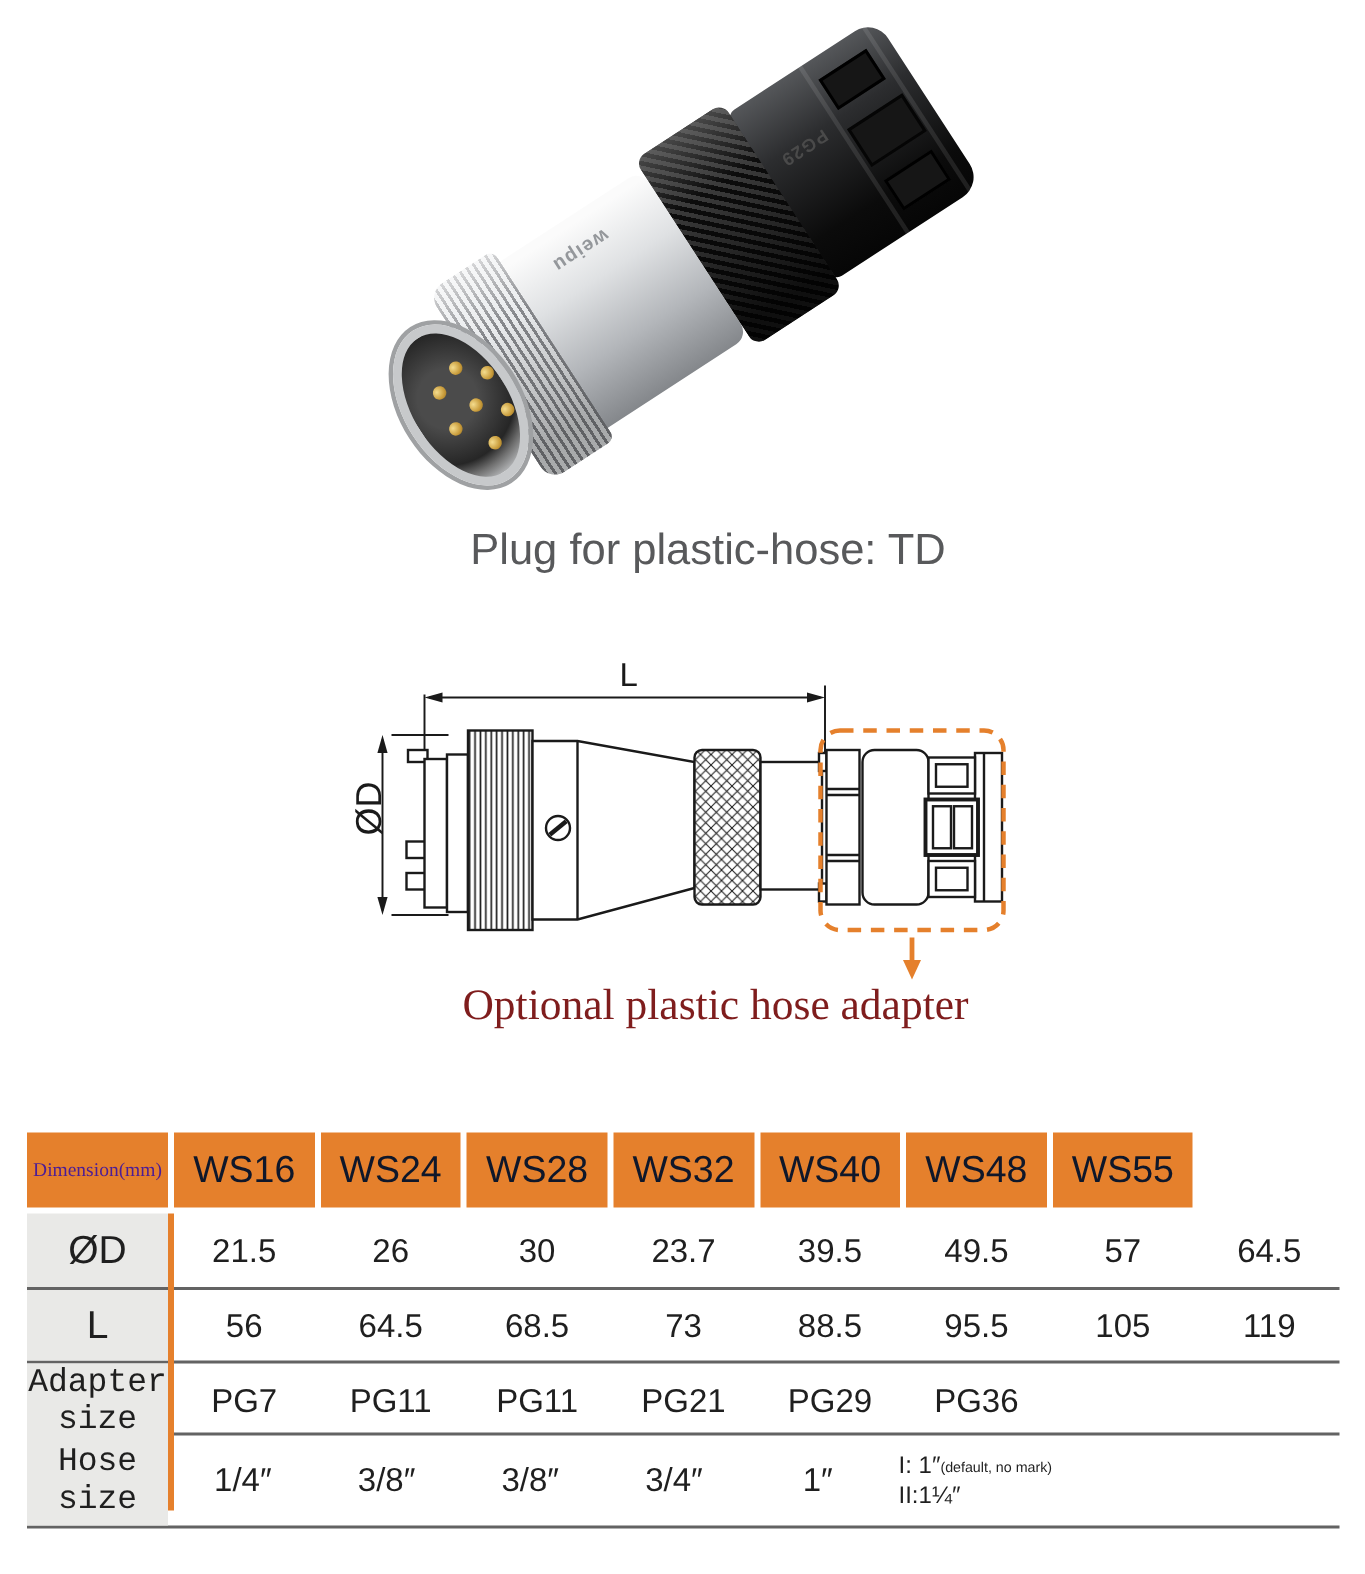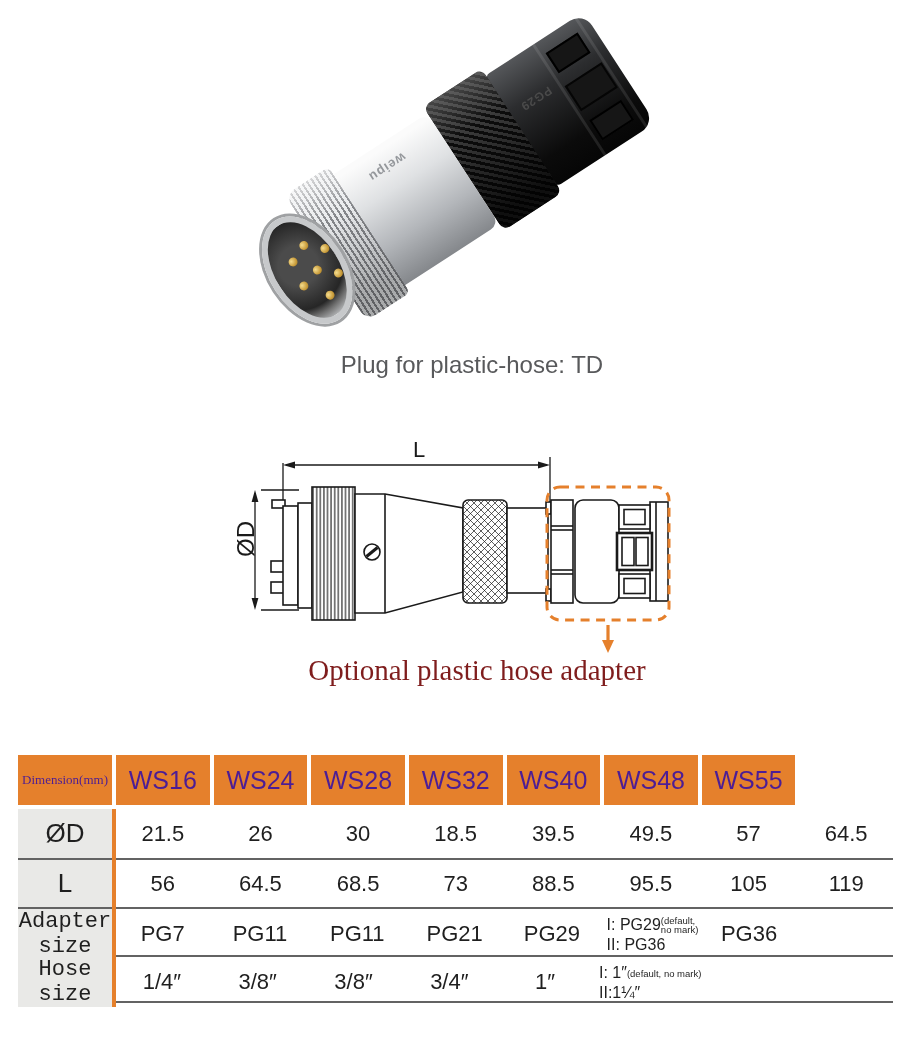--- a/index.html
+++ b/index.html
@@ -54,44 +54,44 @@
   }
   .slot{position:absolute;background:#161616;border:2px solid #000;}
   .slot.s1{right:16px;top:14px;width:34px;height:20px;}
   .slot.s2{right:12px;top:52px;width:40px;height:26px;border-color:#050505;}
   .slot.s3{right:16px;top:94px;width:34px;height:20px;}
   .groove{position:absolute;top:0;bottom:0;width:3px;background:rgba(255,255,255,.10);}
 
   
   .photo-caption{
     position:absolute;left:37px;top:351px;width:870px;text-align:center;
-    font-size:24px;color:#58595b;
+    font-size:29px;color:#58595b;
   }
   .diagram-caption{
     position:absolute;left:242px;top:654px;width:470px;text-align:center;
     font-size:29px;color:#7f1d1d;font-family:"Liberation Serif","DejaVu Serif",serif;
   }
 
   
   .drawing{position:absolute;left:215px;top:440px;width:470px;height:215px;}
   .drawing svg{display:block;}
 
   
   .spec-table{position:absolute;left:18px;top:755px;width:875px;}
   .trow{
     display:grid;grid-template-columns:94px repeat(8,1fr);column-gap:4px;
     align-items:stretch;box-sizing:border-box;
   }
   .thead .cell{background:#E5802C;height:50px;}
   .thead{margin-bottom:4px;}
   .cell{display:flex;align-items:center;justify-content:center;text-align:center;}
   .corner{color:#4c1d95;font-size:13px;font-family:"Liberation Serif","DejaVu Serif",serif;}
-  .colhead{font-size:25px;color:#4c1d95;}
+  .colhead{font-size:25px;color:#0f172a;}
   .tbody .trow{border-bottom:2px solid #636363;}
-  .row-d{height:51px;} .row-l{height:49px;} .row-a{height:48px;} .row-h{height:46px;}
+  .row-d{height:51px;} .row-l{height:49px;} .row-a{height:48px;} .row-h{height:62px;}
   .labelcell{background:#E9E9E7;}
   .rowlabel-big{font-size:26px;}
   .rowlabel-serif{font-size:22px;font-family:Liberation Mono, monospace;}
   .val{font-size:22px;}
   .orange-line{position:absolute;left:94px;top:54px;width:4px;height:198px;background:#E5802C;}
   .ws48cell{flex-direction:column;font-size:16px;line-height:19px;align-items:flex-start;padding-left:4px;}
   .ws48cell .l1{display:flex;align-items:flex-start;white-space:nowrap;}
   .note-stack{display:inline-flex;flex-direction:column;font-size:9.5px;line-height:9.5px;text-align:left;margin-top:1px;}
   .note-inline{font-size:9.5px;margin-top:1px;}
   .l2{white-space:nowrap;}
@@ -212,21 +212,21 @@
     <div class="cell colhead">WS48</div>
     <div class="cell colhead">WS55</div>
   </div>
 
   <div class="tbody">
     <div class="trow row-d">
       <div class="cell labelcell rowlabel-big">ØD</div>
       <div class="cell val">21.5</div>
       <div class="cell val">26</div>
       <div class="cell val">30</div>
-      <div class="cell val">18.5</div>
+      <div class="cell val">23.7</div>
       <div class="cell val">39.5</div>
       <div class="cell val">49.5</div>
       <div class="cell val">57</div>
       <div class="cell val">64.5</div>
     </div>
 
     <div class="trow row-l">
       <div class="cell labelcell rowlabel-big">L</div>
       <div class="cell val">56</div>
       <div class="cell val">64.5</div>
@@ -238,30 +238,20 @@
       <div class="cell val">119</div>
     </div>
 
     <div class="trow row-a">
       <div class="cell labelcell rowlabel-serif">Adapter size</div>
       <div class="cell val">PG7</div>
       <div class="cell val">PG11</div>
       <div class="cell val">PG11</div>
       <div class="cell val">PG21</div>
       <div class="cell val">PG29</div>
-      <div class="cell ws48cell">
-        <div class="l1">
-          <span>I: PG29</span>
-          <span class="note-stack">
-            <span>(default,</span>
-            <span>no mark)</span>
-          </span>
-        </div>
-        <div class="l2">II: PG36</div>
-      </div>
       <div class="cell val">PG36</div>
     </div>
 
     <div class="trow row-h">
       <div class="cell labelcell rowlabel-serif">Hose size</div>
       <div class="cell val">1/4″</div>
       <div class="cell val">3/8″</div>
       <div class="cell val">3/8″</div>
       <div class="cell val">3/4″</div>
       <div class="cell val">1″</div>

